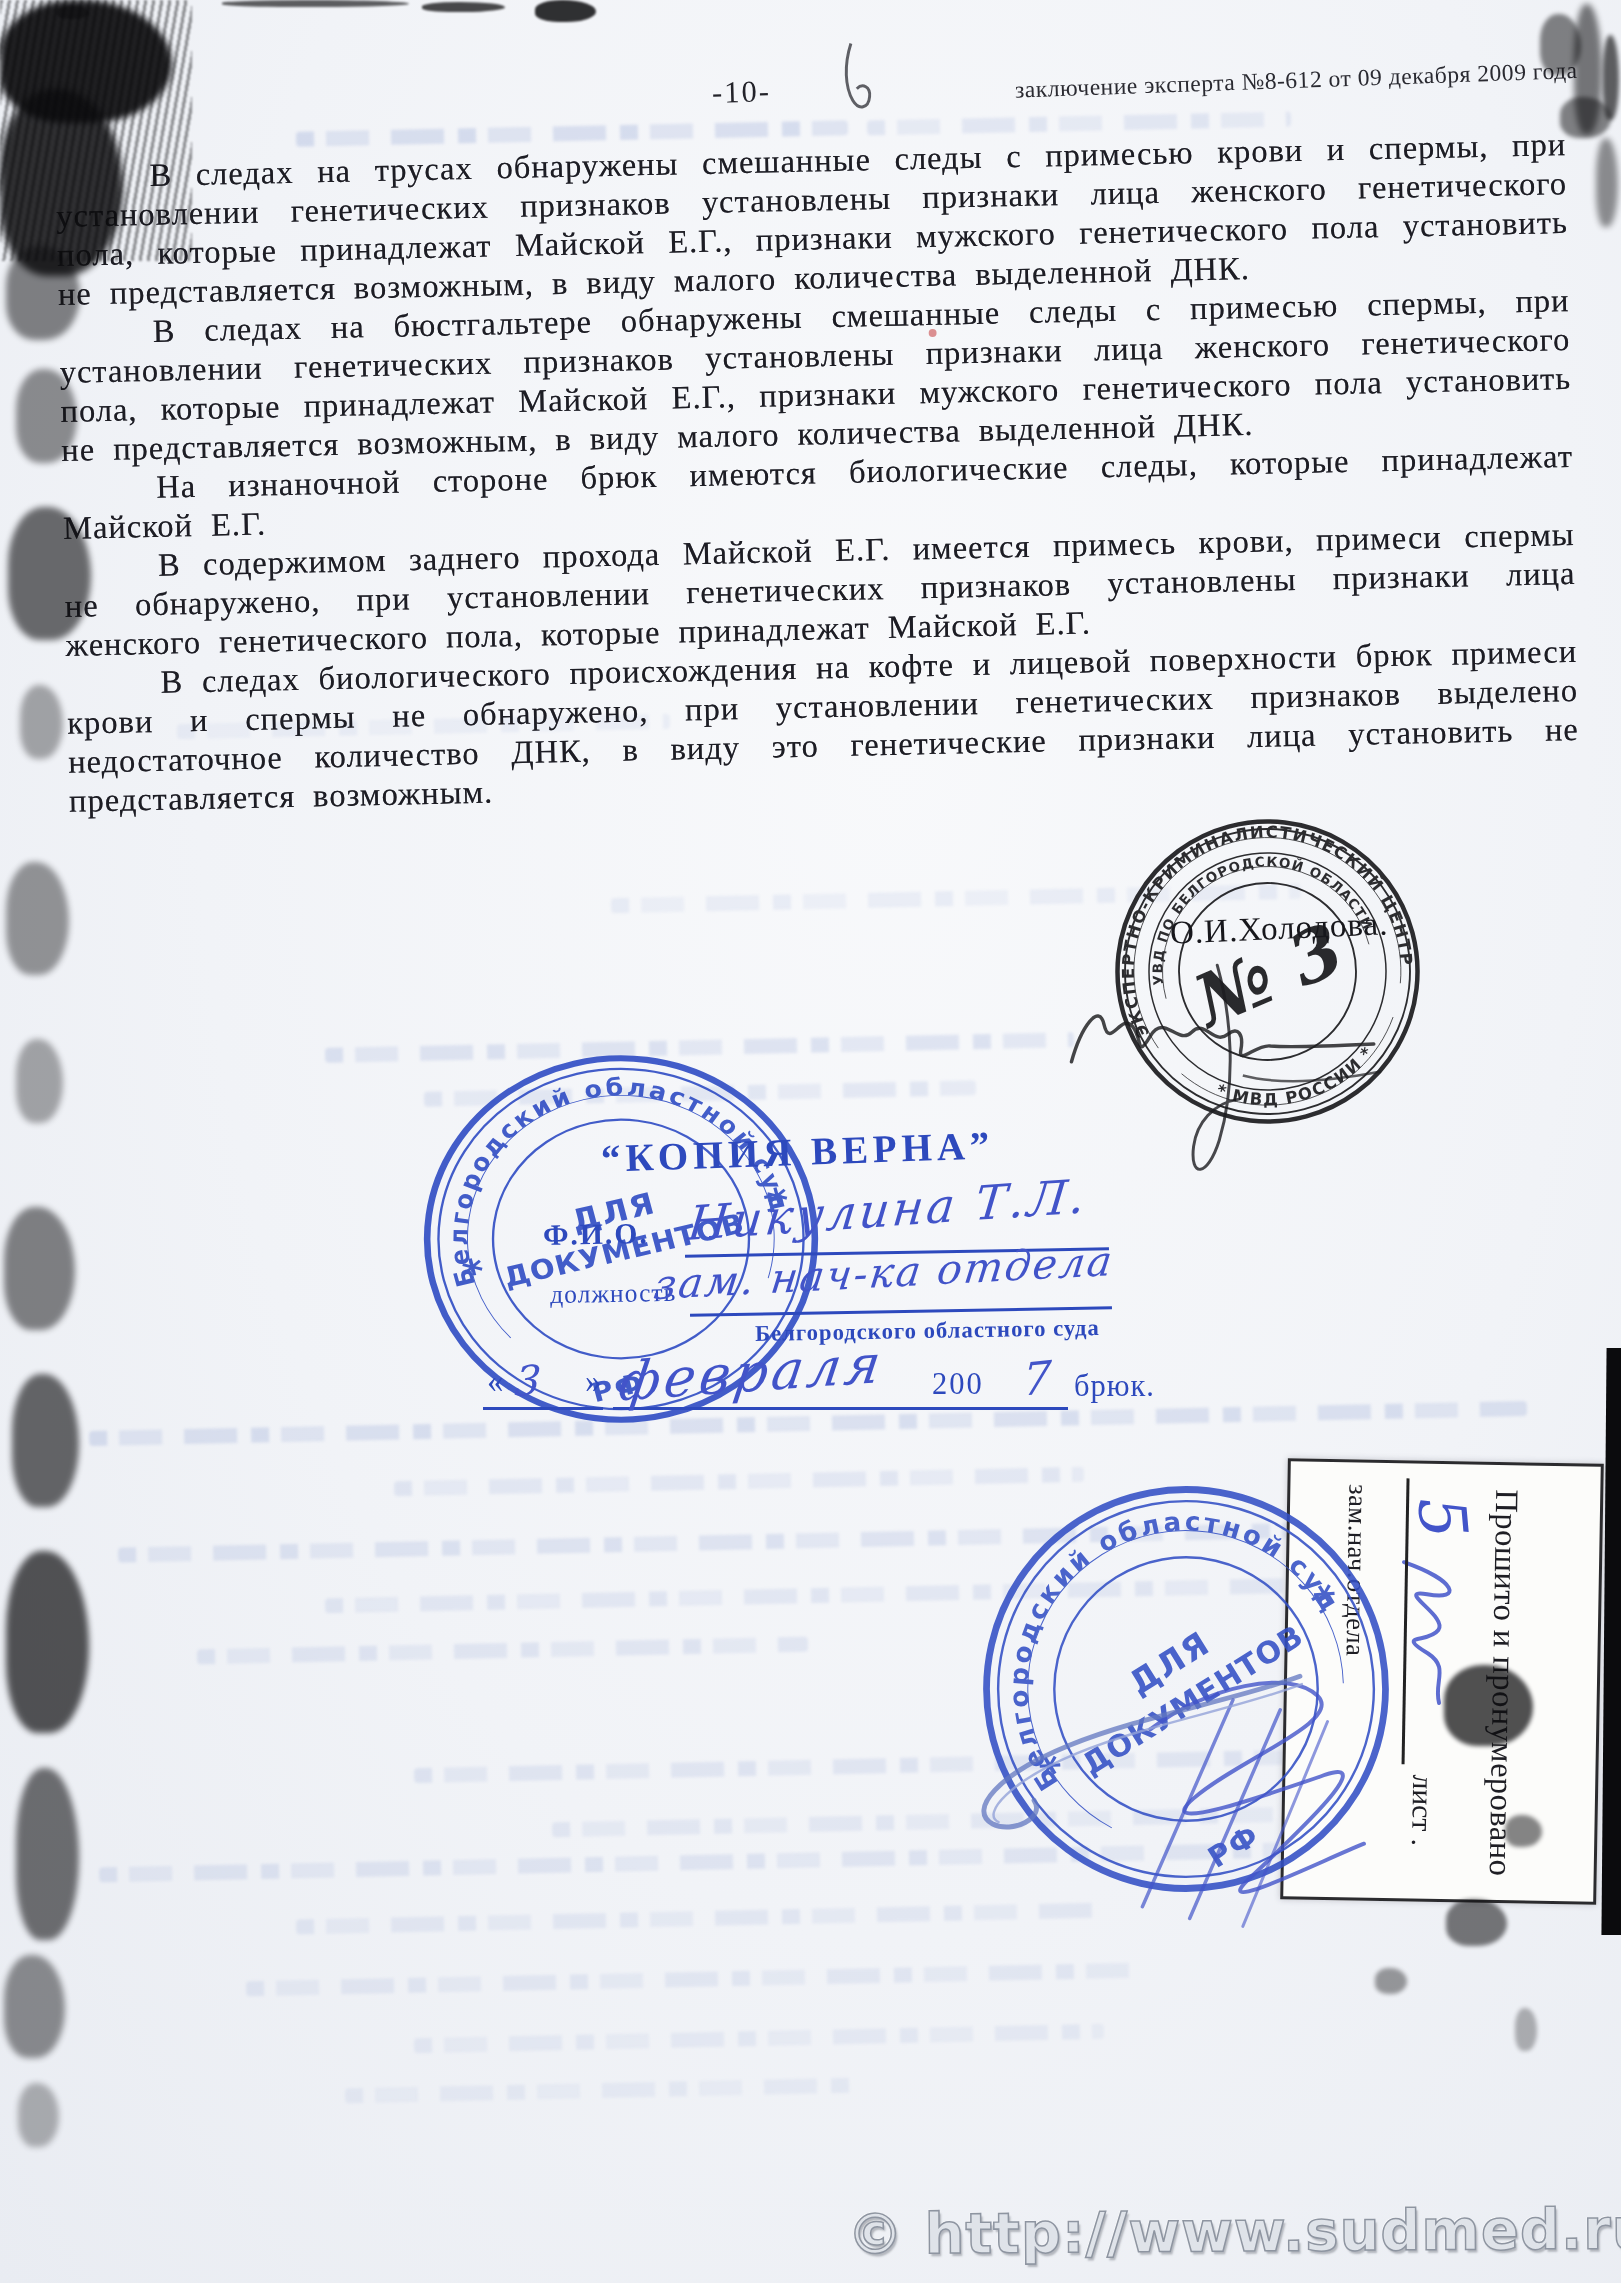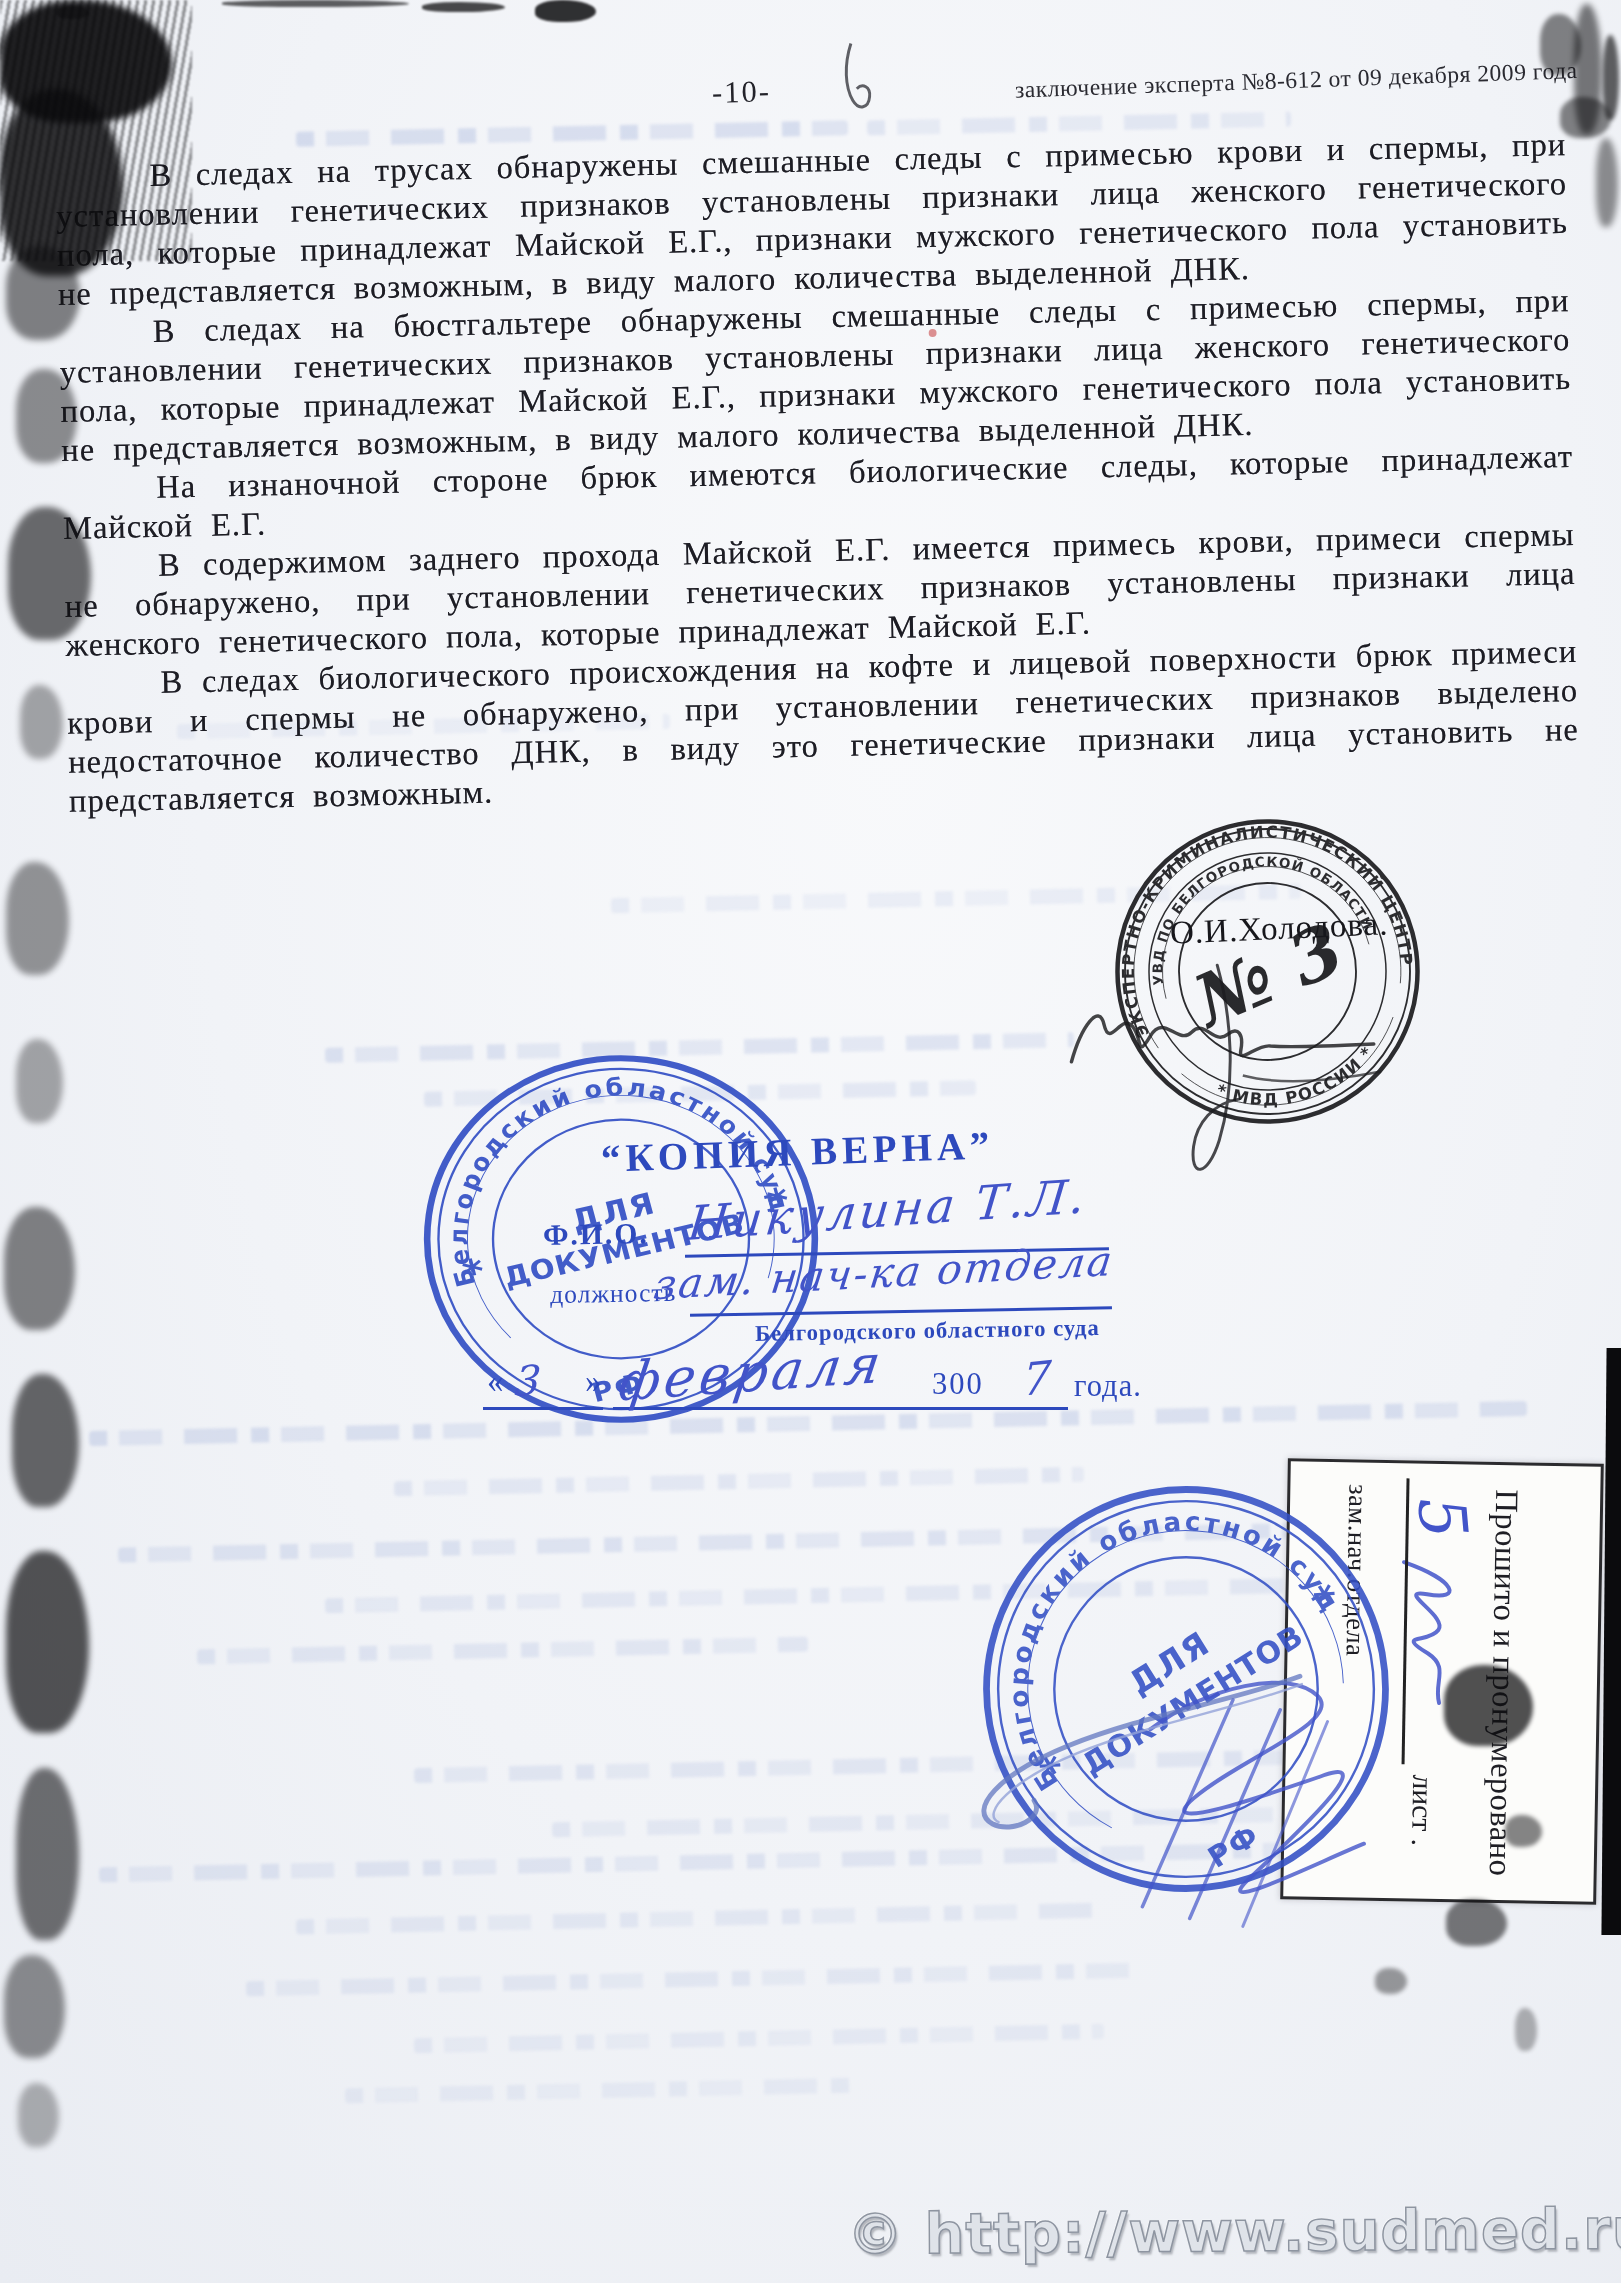--- a/index.html
+++ b/index.html
@@ -174,22 +174,22 @@
 <div class="abs copy-print cc-title">“КОПИЯ ВЕРНА”</div>
 <div class="abs copy-print cc-fio">Ф.И.О.</div>
 <div class="abs cc-ul" style="left:685px;top:1251px;width:424px;transform:rotate(-1deg);"></div>
 <div class="abs copy-print cc-dolzh">должность</div>
 <div class="abs cc-ul" style="left:690px;top:1310px;width:422px;transform:rotate(-1deg);"></div>
 <div class="abs copy-print cc-org">Белгородского областного суда</div>
 <div class="abs copy-print cc-q cc-dayq1">«</div>
 <div class="abs copy-print cc-q cc-dayq2">»</div>
 <div class="abs cc-ul" style="left:483px;top:1407px;width:120px;"></div>
 <div class="abs cc-ul" style="left:613px;top:1407px;width:455px;"></div>
-<div class="abs copy-print cc-year">300</div>
-<div class="abs copy-print cc-goda">года.</div>
+<div class="abs copy-print cc-year">200</div>
+<div class="abs copy-print cc-goda">брюк.</div>
 
 <div class="abs copy-hand hand-name">Никулина Т.Л.</div>
 <div class="abs copy-hand hand-dolzh">зам. нач-ка отдела</div>
 <div class="abs copy-hand hand-day">3</div>
 <div class="abs copy-hand hand-month">февраля</div>
 <div class="abs copy-hand hand-year">7</div>
 
 <div class="abs bind-label">
   <div class="bind-inner">
     <div class="bl-title">Прошито и пронумеровано</div>

